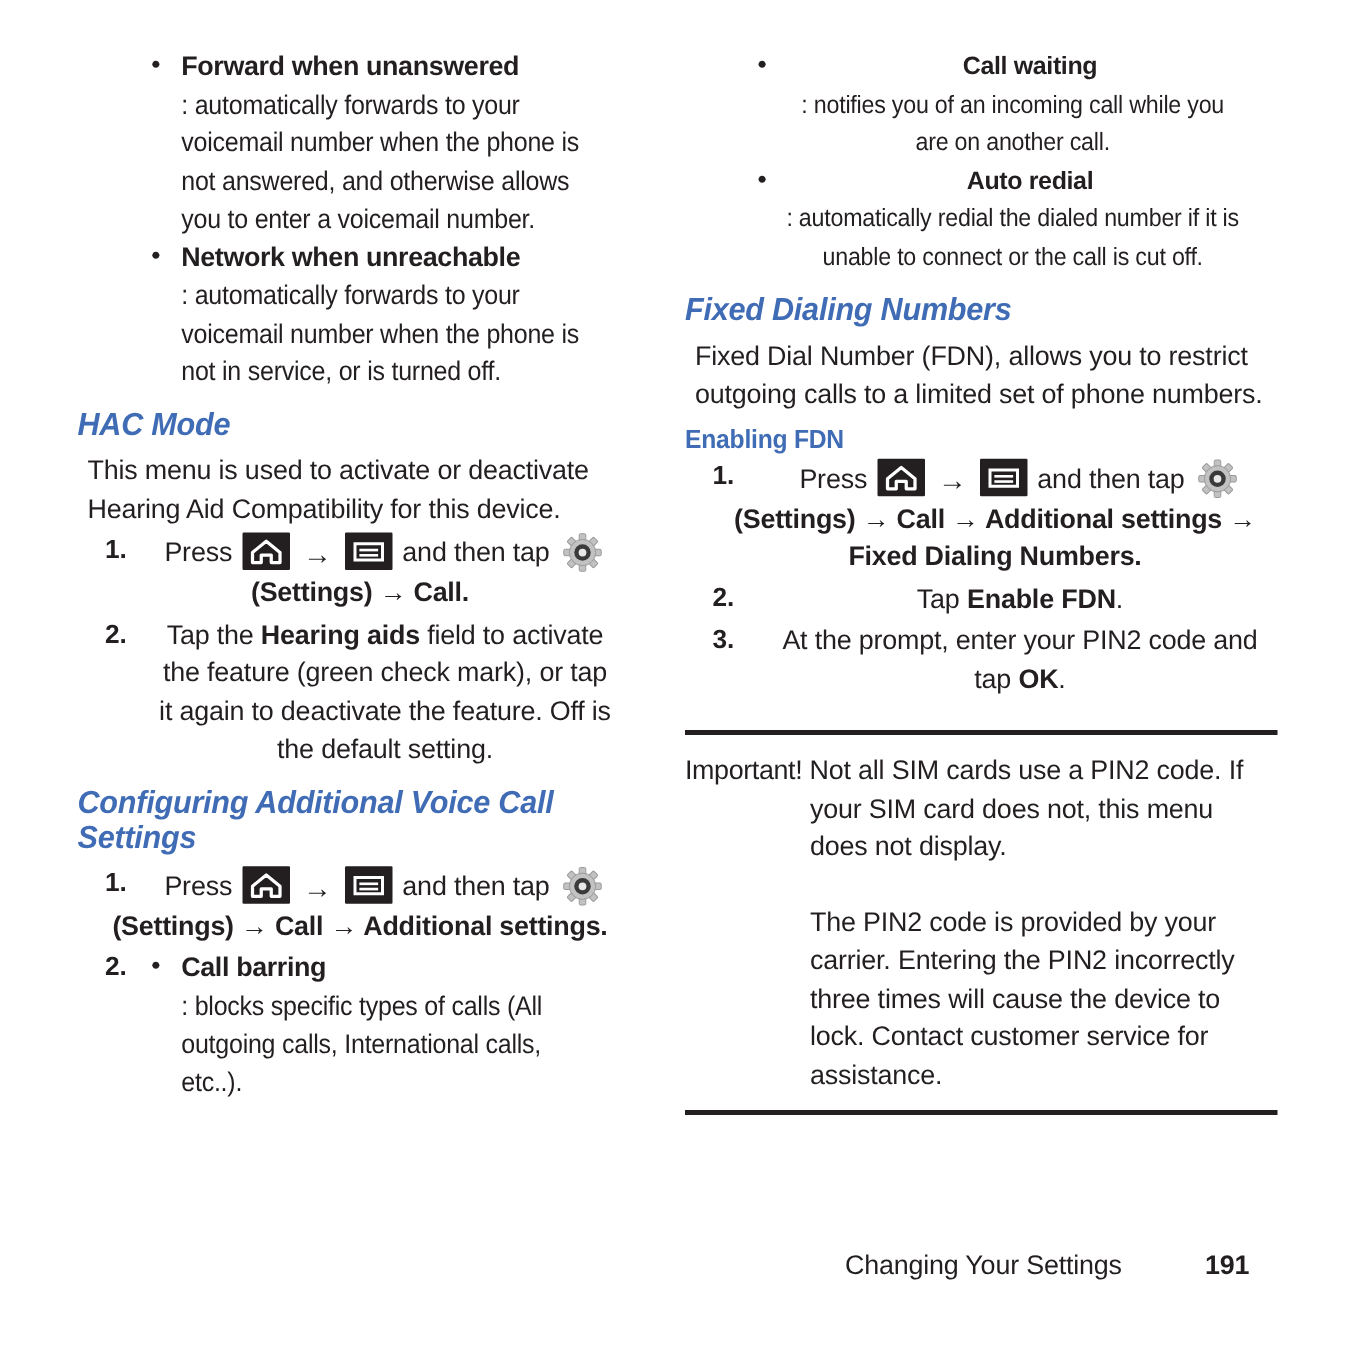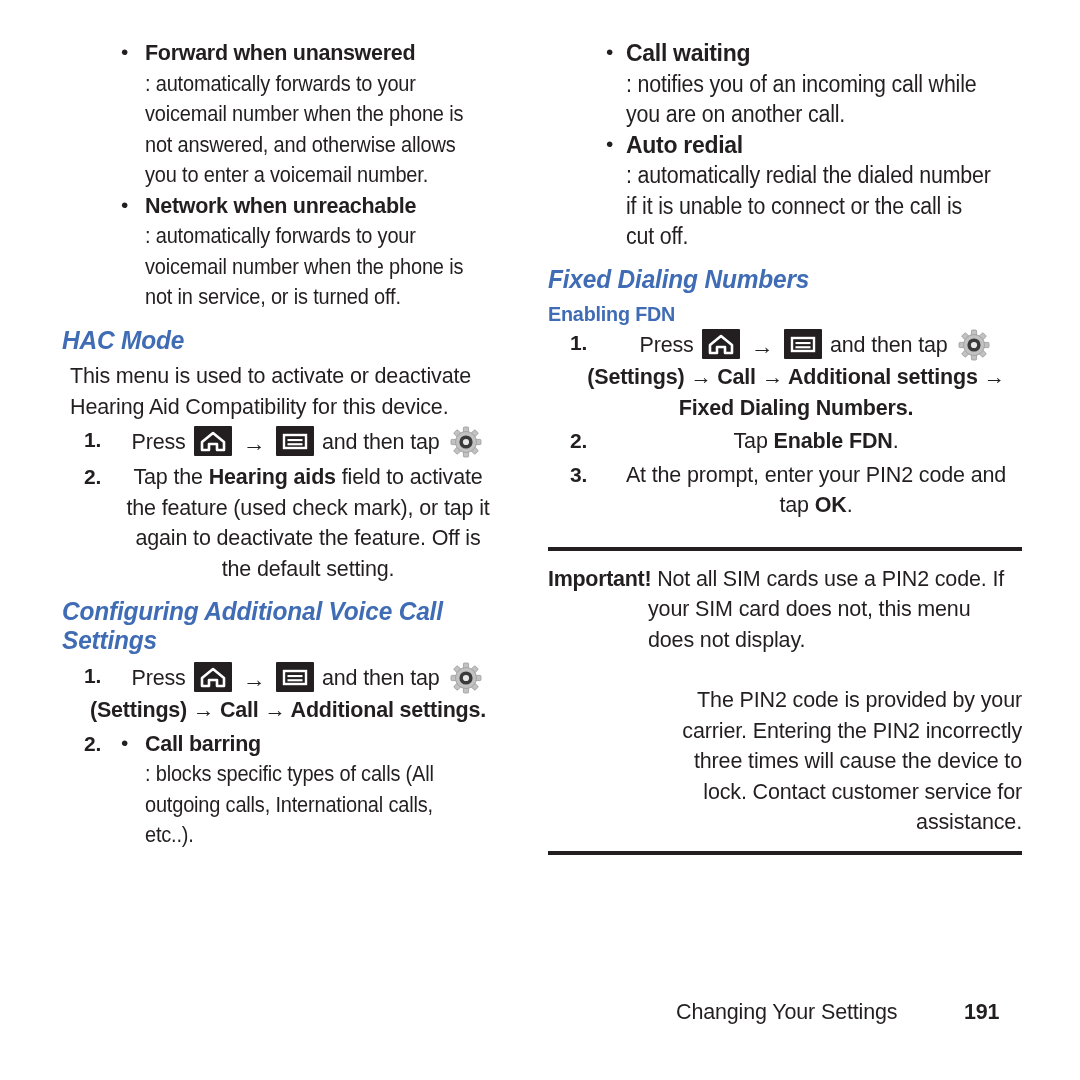--- a/index.html
+++ b/index.html
@@ -108,23 +108,24 @@
     padding-left: 30px;
     margin: 0 0 0 53px;
     font-size: 21.5px;
     line-height: 30.5px;
     letter-spacing: -0.2px;
   }
   .bullet-r {
     position: relative;
     padding-left: 26px;
     margin: 0 0 0 52px;
-    font-size: 23px;
+    font-size: 20px;
     line-height: 30.5px;
     letter-spacing: -0.2px;
+    text-align: center;
   }
   .bullet::before, .bullet-r::before {
     content: "\2022";
     position: absolute;
     left: 6px;
     top: -1px;
     font-size: 21px;
   }
   .bullet b, .bullet-r b { letter-spacing: -0.3px; }
   .cond {
@@ -179,24 +180,23 @@
     letter-spacing: -0.15px;
   }
   .note-para {
     padding-left: 100px;
     text-indent: -100px;
     margin: 0;
   }
   .note-para2 {
     padding-left: 100px;
     margin: 30px 0 0 0;
-    text-align: right;
   }
   .note-label {
-    font-weight: bold;
+    font-weight: normal;
     letter-spacing: -0.3px;
   }
 
   
   .footer {
     position: absolute;
     left: 0;
     top: 1000px;
     width: 1080px;
     height: 30px;
@@ -266,26 +266,27 @@
                     <rect x="-2.6" y="8.5" width="5.2" height="6.5" rx="1" transform="rotate(45)"></rect>
                     <rect x="-15" y="-2.6" width="6.5" height="5.2" rx="1" transform="rotate(45)"></rect>
                     <rect x="8.5" y="-2.6" width="6.5" height="5.2" rx="1" transform="rotate(45)"></rect>
                   </g>
                   <circle cx="0" cy="0" r="10.5" fill="#c2c2c2" stroke="#9a9a9a" stroke-width="0.8"></circle>
                   <circle cx="0" cy="0" r="6.6" fill="#3a3a3a"></circle>
                   <circle cx="0" cy="0" r="3.1" fill="#e8e8e8"></circle>
                 </g>
               </svg>
           </span>
+          <span class="hang">(Settings) → Call.</span>
         </span>
       </div>
 
       <div class="step">
         <span class="step-num">2.</span>
-        <span class="step-body"><span>Tap the </span><b>Hearing aids</b><span> field to activate the feature (used check mark), or tap it again to deactivate the feature. Off is the default setting.</span></span>
+        <span class="step-body"><span>Tap the </span><b>Hearing aids</b><span> field to activate the feature (green check mark), or tap it again to deactivate the feature. Off is the default setting.</span></span>
       </div>
 
       <div class="h-major">Configuring Additional Voice Call Settings</div>
 
       <div class="step">
         <span class="step-num">1.</span>
         <span class="step-body">
           <span>Press</span>
           <span class="ico ico-sq ico-home">
             <svg width="38" height="30" viewBox="0 0 38 30">
@@ -340,20 +341,21 @@
       <div class="bullet-r">
         <b>Call waiting</b><span class="cond">: notifies you of an incoming call while you are on another call.</span>
       </div>
 
       <div class="bullet-r">
         <b>Auto redial</b><span class="cond">: automatically redial the dialed number if it is unable to connect or the call is cut off.</span>
       </div>
 
       <div class="h-major">Fixed Dialing Numbers</div>
 
+      <div class="para">Fixed Dial Number (FDN), allows you to restrict outgoing calls to a limited set of phone numbers.</div>
 
       <div class="h-minor">Enabling FDN</div>
 
       <div class="step">
         <span class="step-num">1.</span>
         <span class="step-body">
           <span>Press</span>
           <span class="ico ico-sq ico-home">
             <svg width="38" height="30" viewBox="0 0 38 30">
                 <path d="M19 7 L30 16 L30 24 L23 24 L23 18 L15 18 L15 24 L8 24 L8 16 Z" fill="none" stroke="#ffffff" stroke-width="2.6" stroke-linejoin="round"></path>

